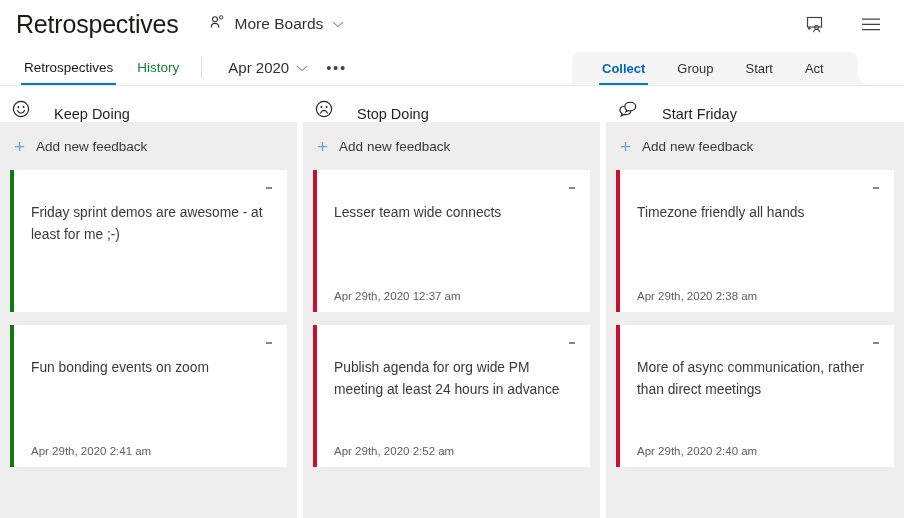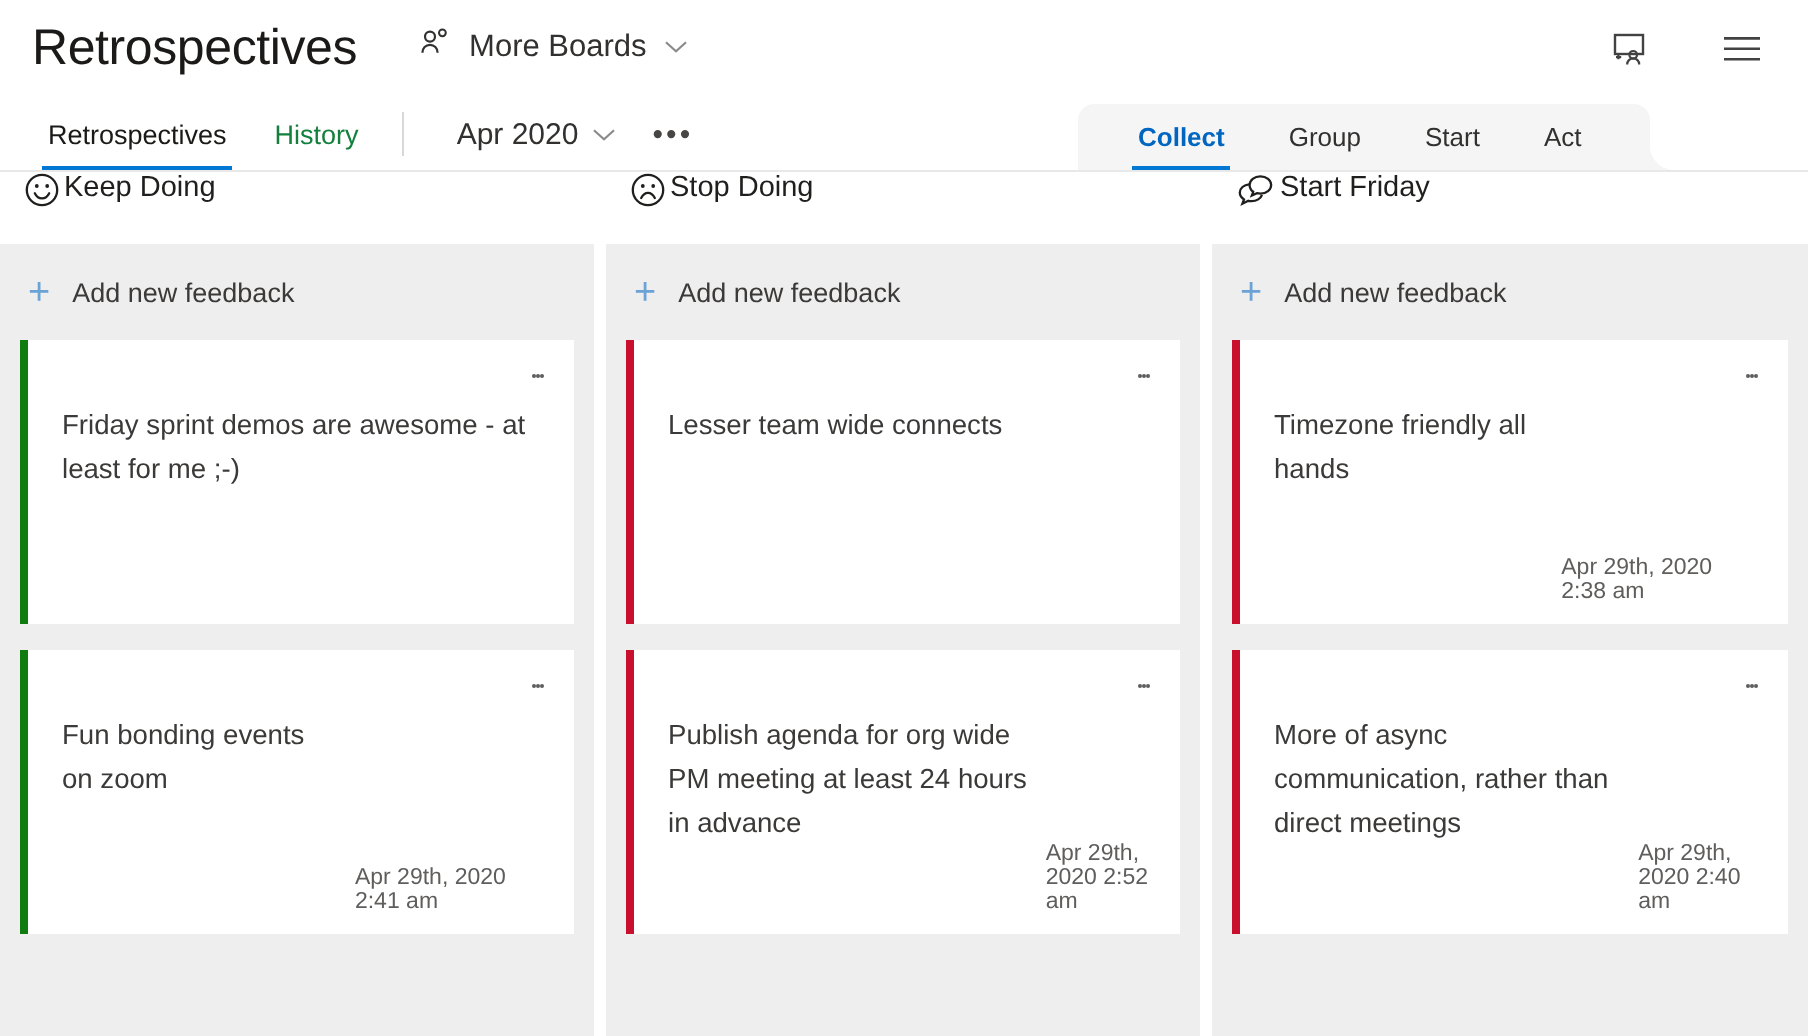--- a/index.html
+++ b/index.html
@@ -110,21 +110,21 @@
     cursor: pointer;
     font-size: 15px;
     letter-spacing: 1.6px;
     color: #484644;
     line-height: 10px;
   }
 
   
   .workflow {
     position: absolute;
-    left: 539px;
+    left: 572px;
     bottom: 0;
     height: 33px;
     display: flex;
     align-items: flex-end;
     background: #f5f5f5;
     border-radius: 8px 8px 0 0;
     padding: 0 18px 0 14px;
   }
   .workflow::after {
     content: "";
@@ -152,22 +152,22 @@
   }
 
   
   .col-head-row {
     display: flex;
     height: 36px;
     background: #ffffff;
   }
   .col-head {
     display: flex;
-    align-items: flex-start;
-    gap: 2px;
+    align-items: flex-end;
+    gap: 24px;
     padding-left: 12px;
   }
   .col-head .title {
     font-size: 14.5px;
     color: #201f1e;
     font-weight: 400;
   }
 
   
   .board {
@@ -204,20 +204,21 @@
 
   
   .card {
     position: relative;
     background: #ffffff;
     border-left: 4px solid #107c10;
     margin-bottom: 13px;
     padding: 14px 16px 10px 17px;
     min-height: 142px;
     display: flex;
+    flex-direction: column;
   }
   .card.red { border-left-color: #c8102e; }
   .card-menu {
     position: absolute;
     top: 8px; right: 10px;
     width: 16px; height: 20px;
     display: flex; align-items: center; justify-content: center;
     cursor: pointer;
     color: #605e5c;
     font-size: 13px;
@@ -394,20 +395,21 @@
       <span class="plus">+</span>
       <span class="label">Add new feedback</span>
     </div>
     <div class="card red">
       <div class="card-menu">
           <span></span>
           <span></span>
           <span></span>
         </div>
       <div class="card-text">Lesser team wide connects</div>
+      <div class="card-time">Apr 29th, 2020 12:37 am</div>
     </div>
     <div class="card red">
       <div class="card-menu">
           <span></span>
           <span></span>
           <span></span>
         </div>
       <div class="card-text">Publish agenda for org wide PM meeting at least 24 hours in advance</div>
       <div class="card-time">Apr 29th, 2020 2:52 am</div>
     </div>

